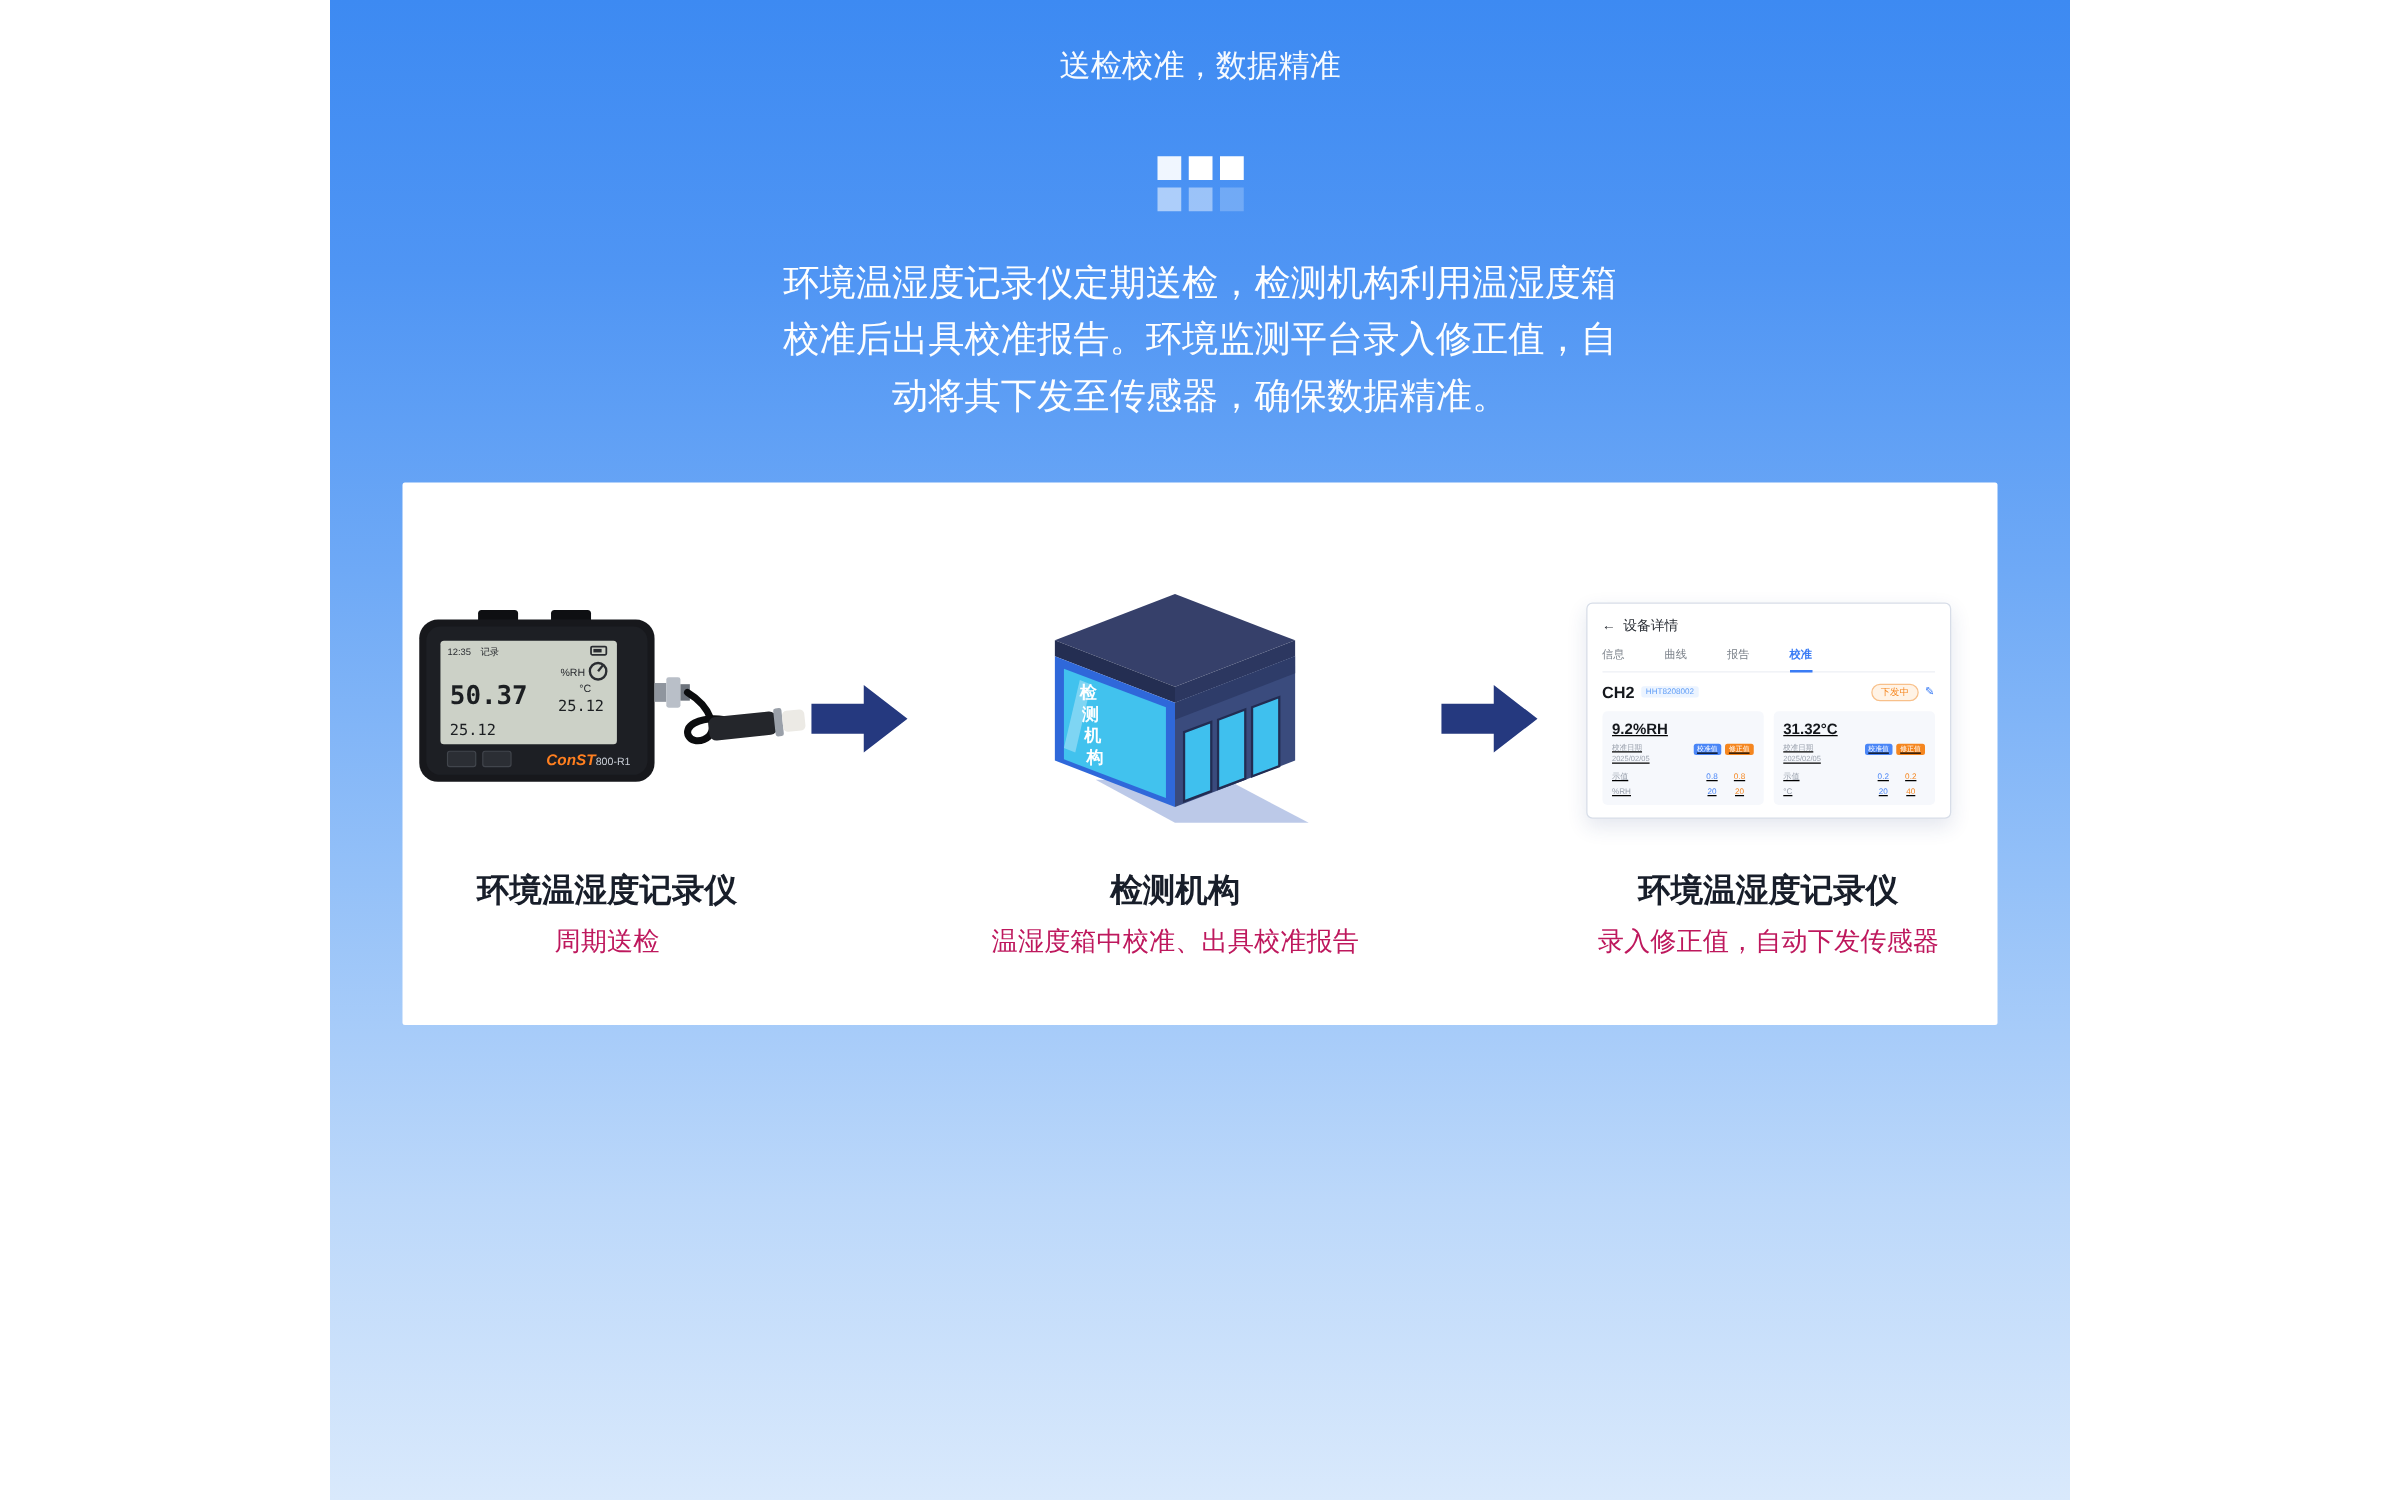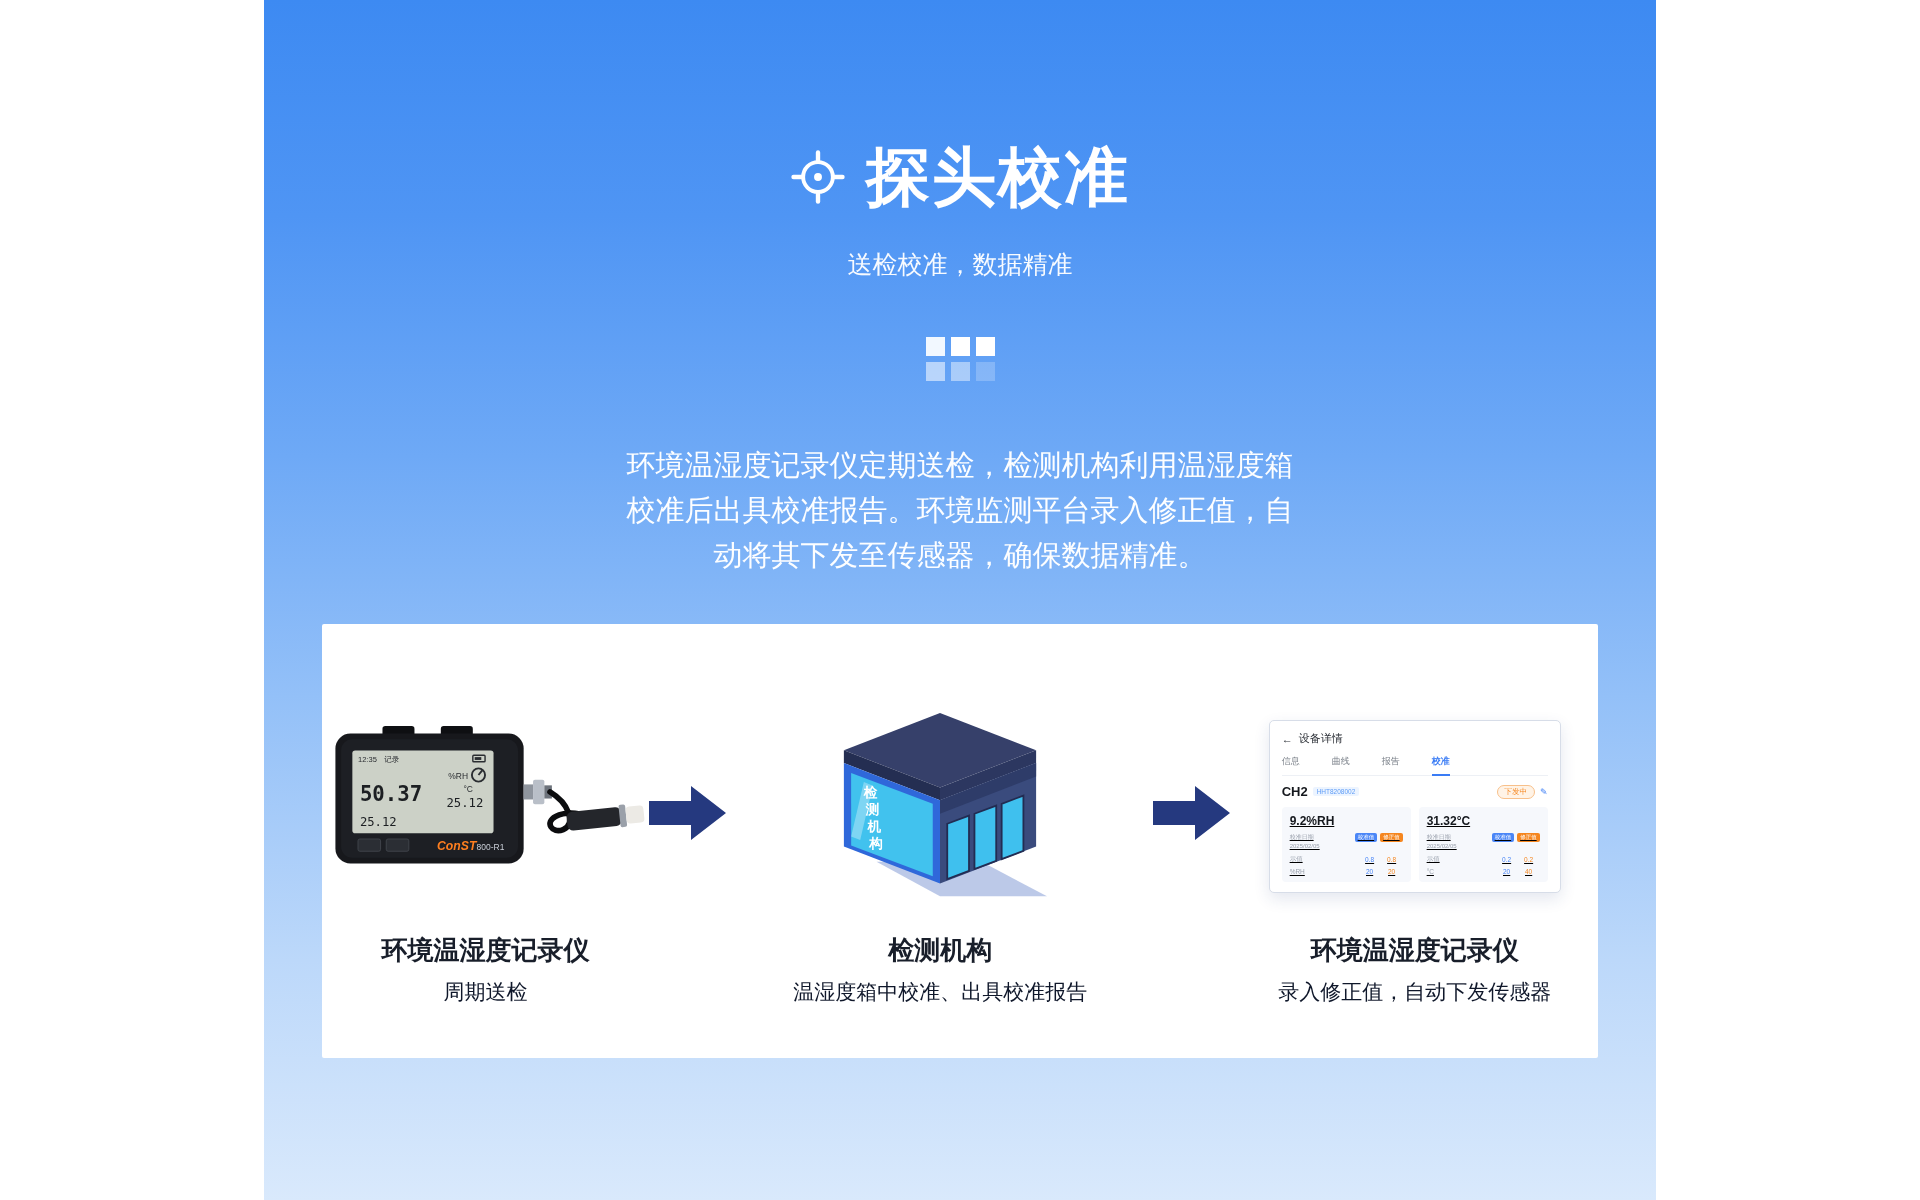--- a/index.html
+++ b/index.html
@@ -19,31 +19,31 @@
 
   .deco { margin-top:56px; display:inline-grid; grid-template-columns:repeat(3,19px); grid-auto-rows:19px; gap:6px; }
   .deco span { background:#ffffff; display:block; }
   .deco span:nth-child(1){opacity:.92}
   .deco span:nth-child(2){opacity:1}
   .deco span:nth-child(3){opacity:1}
   .deco span:nth-child(4){opacity:.55}
   .deco span:nth-child(5){opacity:.45}
   .deco span:nth-child(6){opacity:.22}
 
-  .paragraph { margin-top:62px; font-size:29px; line-height:45px; color:#fdfeff; }
+  .paragraph { margin-top:36px; font-size:29px; line-height:45px; color:#fdfeff; }
 
   .card { margin:46px auto 0; width:1276px; height:434px; background:#ffffff; border-radius:2px; }
   .flow-row { display:flex; justify-content:center; align-items:flex-start; padding-top:55px; }
   .step { display:flex; flex-direction:column; align-items:center; }
   .step-1 { width:330px; }
   .step-2 { width:430px; }
   .step-3 { width:370px; }
   .step-graphic { height:255px; display:flex; align-items:center; justify-content:center; }
   .step-title { font-size:26px; font-weight:700; color:#181e2a; line-height:32px; }
-  .step-sub { margin-top:13px; font-size:21px; color:#0f172a; line-height:26px; white-space:nowrap; }
+  .step-sub { margin-top:13px; font-size:21px; color:#be185d; line-height:26px; white-space:nowrap; }
   .arrow-wrap { margin-top:106px; }
 
   
   .shot { width:292px; background:#fff; border:1px solid #d7dde8; border-radius:5px;
           padding:10px 12px; box-shadow:0 6px 16px rgba(31,56,126,.12); text-align:left; box-sizing:border-box; }
   .shot-header { display:flex; align-items:center; gap:6px; font-size:11px; color:#2b2f36; }
   .shot-tabs { display:flex; gap:32px; margin-top:9px; font-size:9px; color:#7a8089;
                border-bottom:1px solid #edf0f5; }
   .shot-tab { padding-bottom:6px; }
   .shot-tab.active { color:#3a7cf5; font-weight:700; border-bottom:2px solid #3a7cf5; margin-bottom:-1px; }
@@ -68,31 +68,20 @@
   .pr-num { width:22px; text-align:center; }
   .num-blue { color:#4a86f7; }
   .num-orange { color:#f5861f; }
 </style>
 </head>
 <body>
 
 <div class="page">
   <div class="hero">
 
-    <div class="title-row">
-      <svg width="56" height="56" viewBox="0 0 64 64">
-        <circle cx="32" cy="32" r="17" fill="none" stroke="#ffffff" stroke-width="4.5"></circle>
-        <circle cx="32" cy="32" r="4.5" fill="#ffffff"></circle>
-        <line x1="32" y1="4" x2="32" y2="13" stroke="#ffffff" stroke-width="5" stroke-linecap="round"></line>
-        <line x1="32" y1="51" x2="32" y2="60" stroke="#ffffff" stroke-width="5" stroke-linecap="round"></line>
-        <line x1="4" y1="32" x2="13" y2="32" stroke="#ffffff" stroke-width="5" stroke-linecap="round"></line>
-        <line x1="51" y1="32" x2="60" y2="32" stroke="#ffffff" stroke-width="5" stroke-linecap="round"></line>
-      </svg>
-      <div class="hero-title">探头校准</div>
-    </div>
 
     <div class="hero-subtitle">送检校准，数据精准</div>
 
     <div class="deco">
       <span></span>
       <span></span>
       <span></span>
       <span></span>
       <span></span>
       <span></span>

